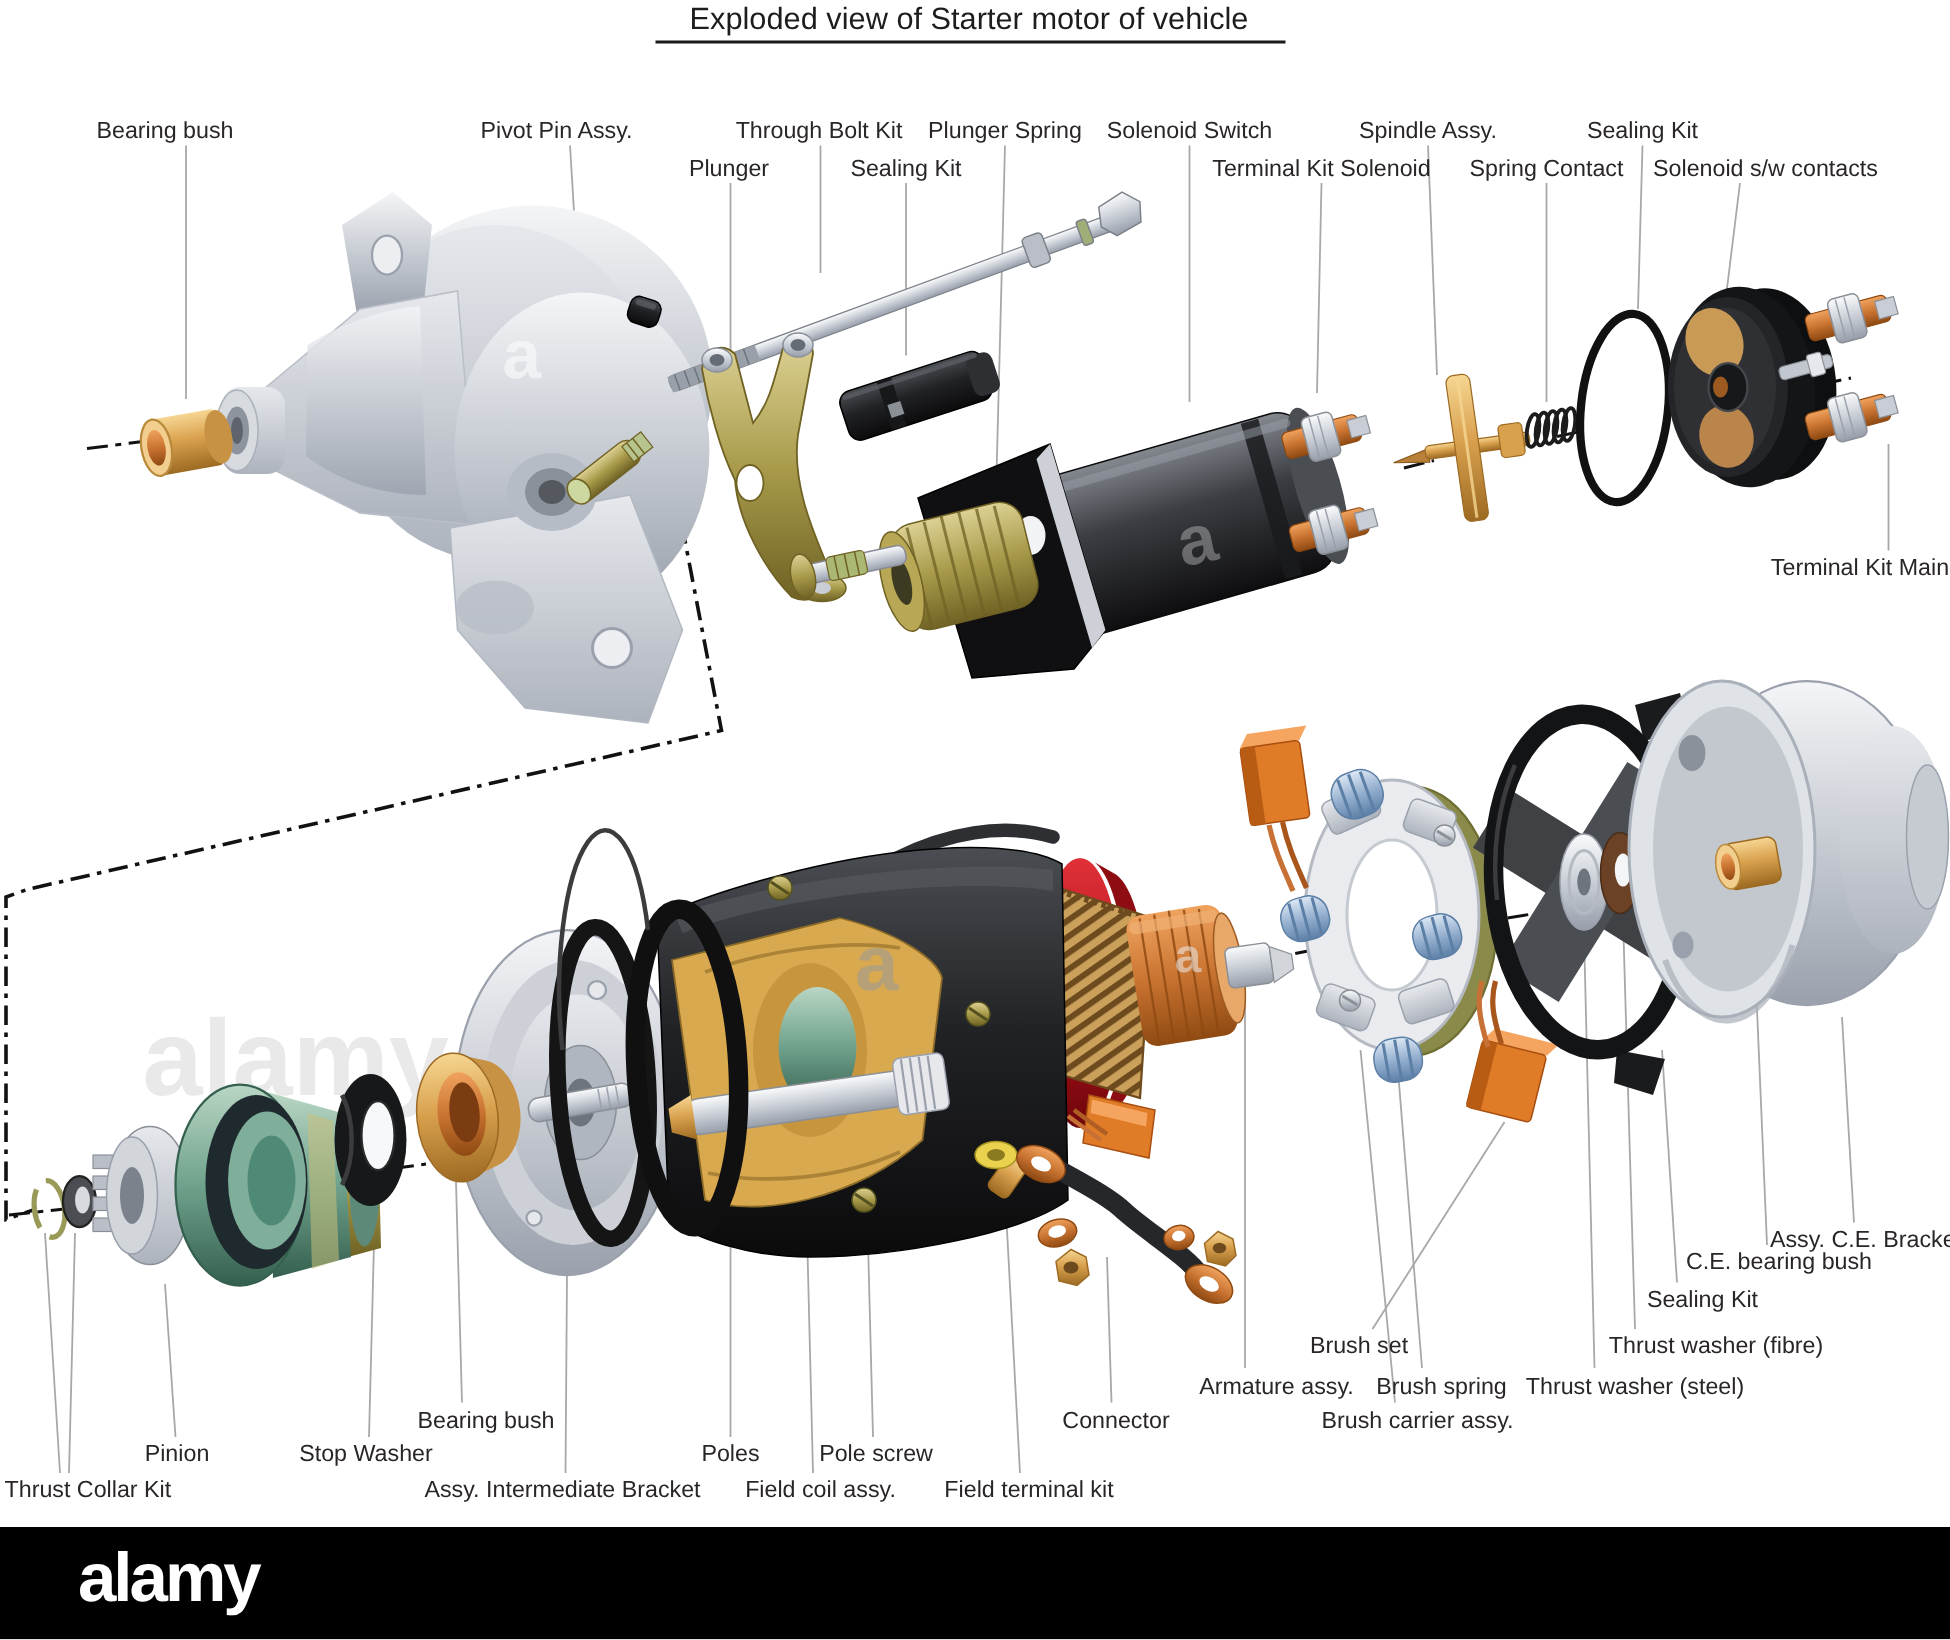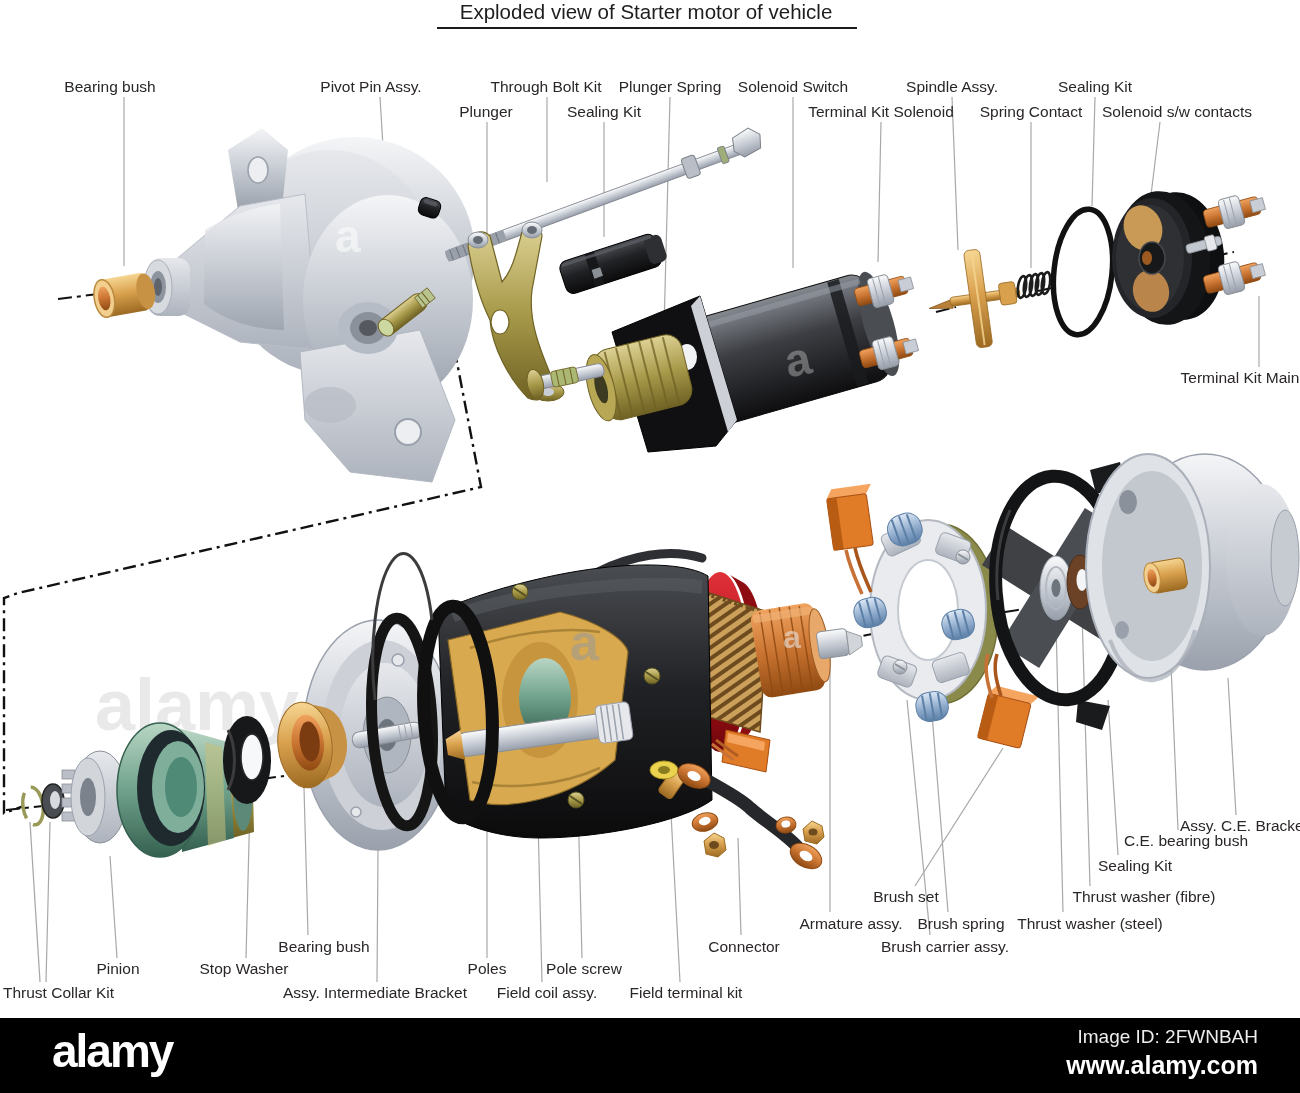--- a/index.html
+++ b/index.html
@@ -596,18 +596,14 @@
     <text class="lbl" x="584" y="974" text-anchor="middle">Pole screw</text>
     <text class="lbl" x="3" y="998" text-anchor="start">Thrust Collar Kit</text>
     <text class="lbl" x="375" y="998" text-anchor="middle">Assy. Intermediate Bracket</text>
     <text class="lbl" x="547" y="998" text-anchor="middle">Field coil assy.</text>
     <text class="lbl" x="686" y="998" text-anchor="middle">Field terminal kit</text>
   </g>
 </svg>
 
 <div id="bottombar">
   <span id="logo">alamy</span>
-  <div id="idbox">
-    <div id="idline">Image ID: 2FWNBAH</div>
-    <div id="urlline">www.alamy.com</div>
-  </div>
 </div>
 </div>
 
 </body></html>

